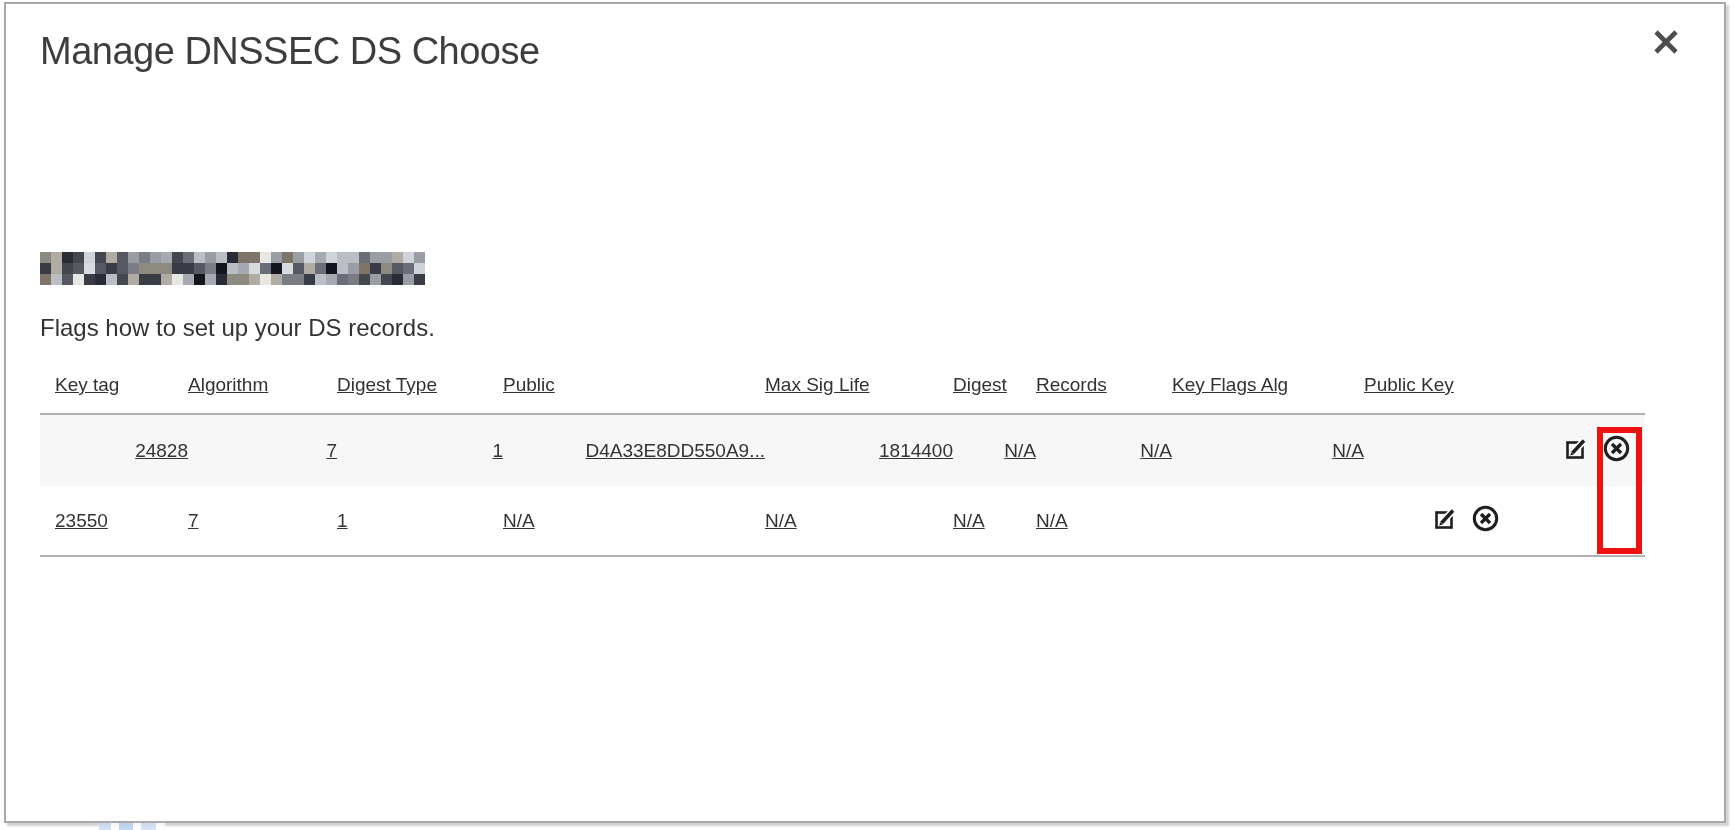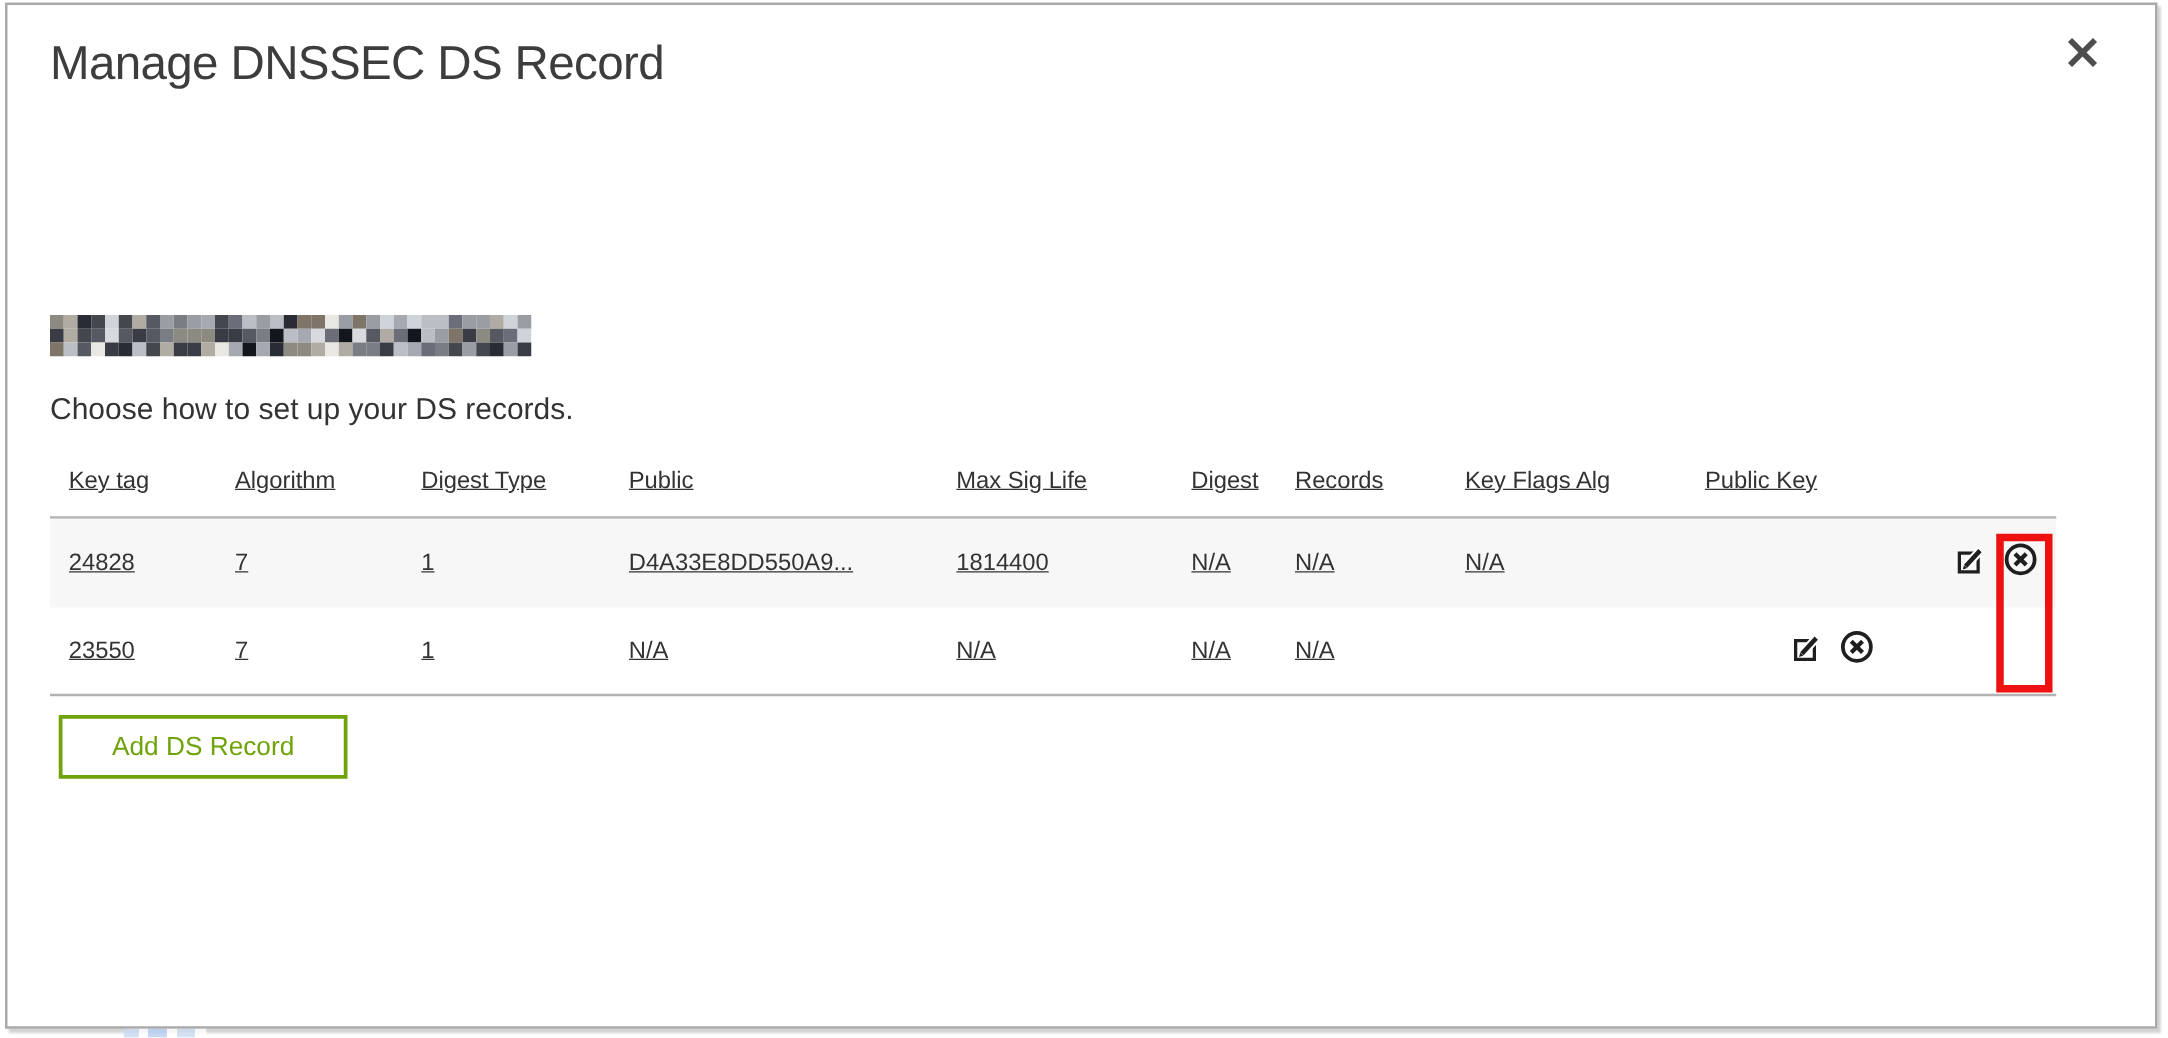--- a/index.html
+++ b/index.html
@@ -23,21 +23,21 @@
 
   .subtitle { position:absolute; left:34px; top:310px; font-size:24px; color:#333; }
 
   .ds-table { position:absolute; left:34px; top:364px; width:1605px; font-size:19px; color:#333; }
   .t-row { display:grid;
            grid-template-columns:133px 149px 166px 262px 188px 83px 136px 192px 150px 1fr;
            padding-left:15px; align-items:center; }
   .t-head { height:47px; border-bottom:2px solid #b2b2b2; align-items:start; }
   .t-head > div { padding-top:6px; color:#323232; }
   .t-body-row { height:71px; }
-  .t-body-row.odd { background:#f7f7f7; }
+  .t-body-row.odd { background:#f7f7f7;text-align:right; }
   .t-bottom { border-bottom:2px solid #b2b2b2; }
   .cell { white-space:nowrap; overflow:hidden;text-decoration:underline; }
   .actions { display:flex; align-items:center; justify-content:flex-end;
              gap:9px; padding-right:14px; }
   .icon-btn { width:30px; height:30px; display:flex; align-items:center;
               justify-content:center; cursor:pointer; }
 
   .red-box { position:absolute; left:1591px; top:423px; width:45px; height:127px;
              border:6px solid #ee1111; pointer-events:none; }
 
@@ -57,21 +57,21 @@
   .behind-fragment { position:absolute; left:99px; top:823px; width:66px; height:7px;
                      background:linear-gradient(90deg,#c7d9f0 0 18%,#fff 18% 30%,
                        #b5cdf0 30% 52%,#fff 52% 64%,#cadcf2 64% 86%,#fff 86%); opacity:.8; }
 </style>
 </head>
 <body>
 
 <div class="stage">
   <div class="dialog">
 
-    <div class="dlg-title">Manage DNSSEC DS Record</div>
+    <div class="dlg-title">Manage DNSSEC DS Choose</div>
 
     <div class="close-btn">
       <span>
         <svg width="28" height="28" viewBox="0 0 28 28">
           <line x1="4" y1="4" x2="24" y2="24" stroke="#4d4d4d" stroke-width="4.6" stroke-linecap="butt"></line>
           <line x1="24" y1="4" x2="4" y2="24" stroke="#4d4d4d" stroke-width="4.6" stroke-linecap="butt"></line>
         </svg>
       </span>
     </div>
 
@@ -176,21 +176,21 @@
         <i style="background: rgb(107, 109, 120);"></i>
         <i style="background: rgb(123, 125, 133);"></i>
         <i style="background: rgb(69, 71, 79);"></i>
         <i style="background: rgb(155, 157, 164);"></i>
         <i style="background: rgb(69, 71, 79);"></i>
         <i style="background: rgb(42, 44, 53);"></i>
         <i style="background: rgb(155, 157, 164);"></i>
         <i style="background: rgb(58, 60, 69);"></i>
       </div>
 
-    <div class="subtitle">Choose how to set up your DS records.</div>
+    <div class="subtitle">Flags how to set up your DS records.</div>
 
     <div class="ds-table">
       <div class="t-row t-head">
         <div class="cell">Key tag</div>
         <div class="cell">Algorithm</div>
         <div class="cell">Digest Type</div>
         <div class="cell">Public</div>
         <div class="cell">Max Sig Life</div>
         <div class="cell">Digest</div>
         <div class="cell">Records</div>
@@ -260,19 +260,18 @@
                 <line x1="18" y1="9" x2="9" y2="18" stroke="#1f1f1f" stroke-width="3.4"></line>
               </svg>
             </span>
           </span>
         </div>
       </div>
     </div>
 
     <div class="red-box"></div>
 
-    <button class="add-btn">Add DS Record</button>
 
 
   </div>
 
   <div class="behind-fragment"></div>
 </div>
 
 </body></html>

